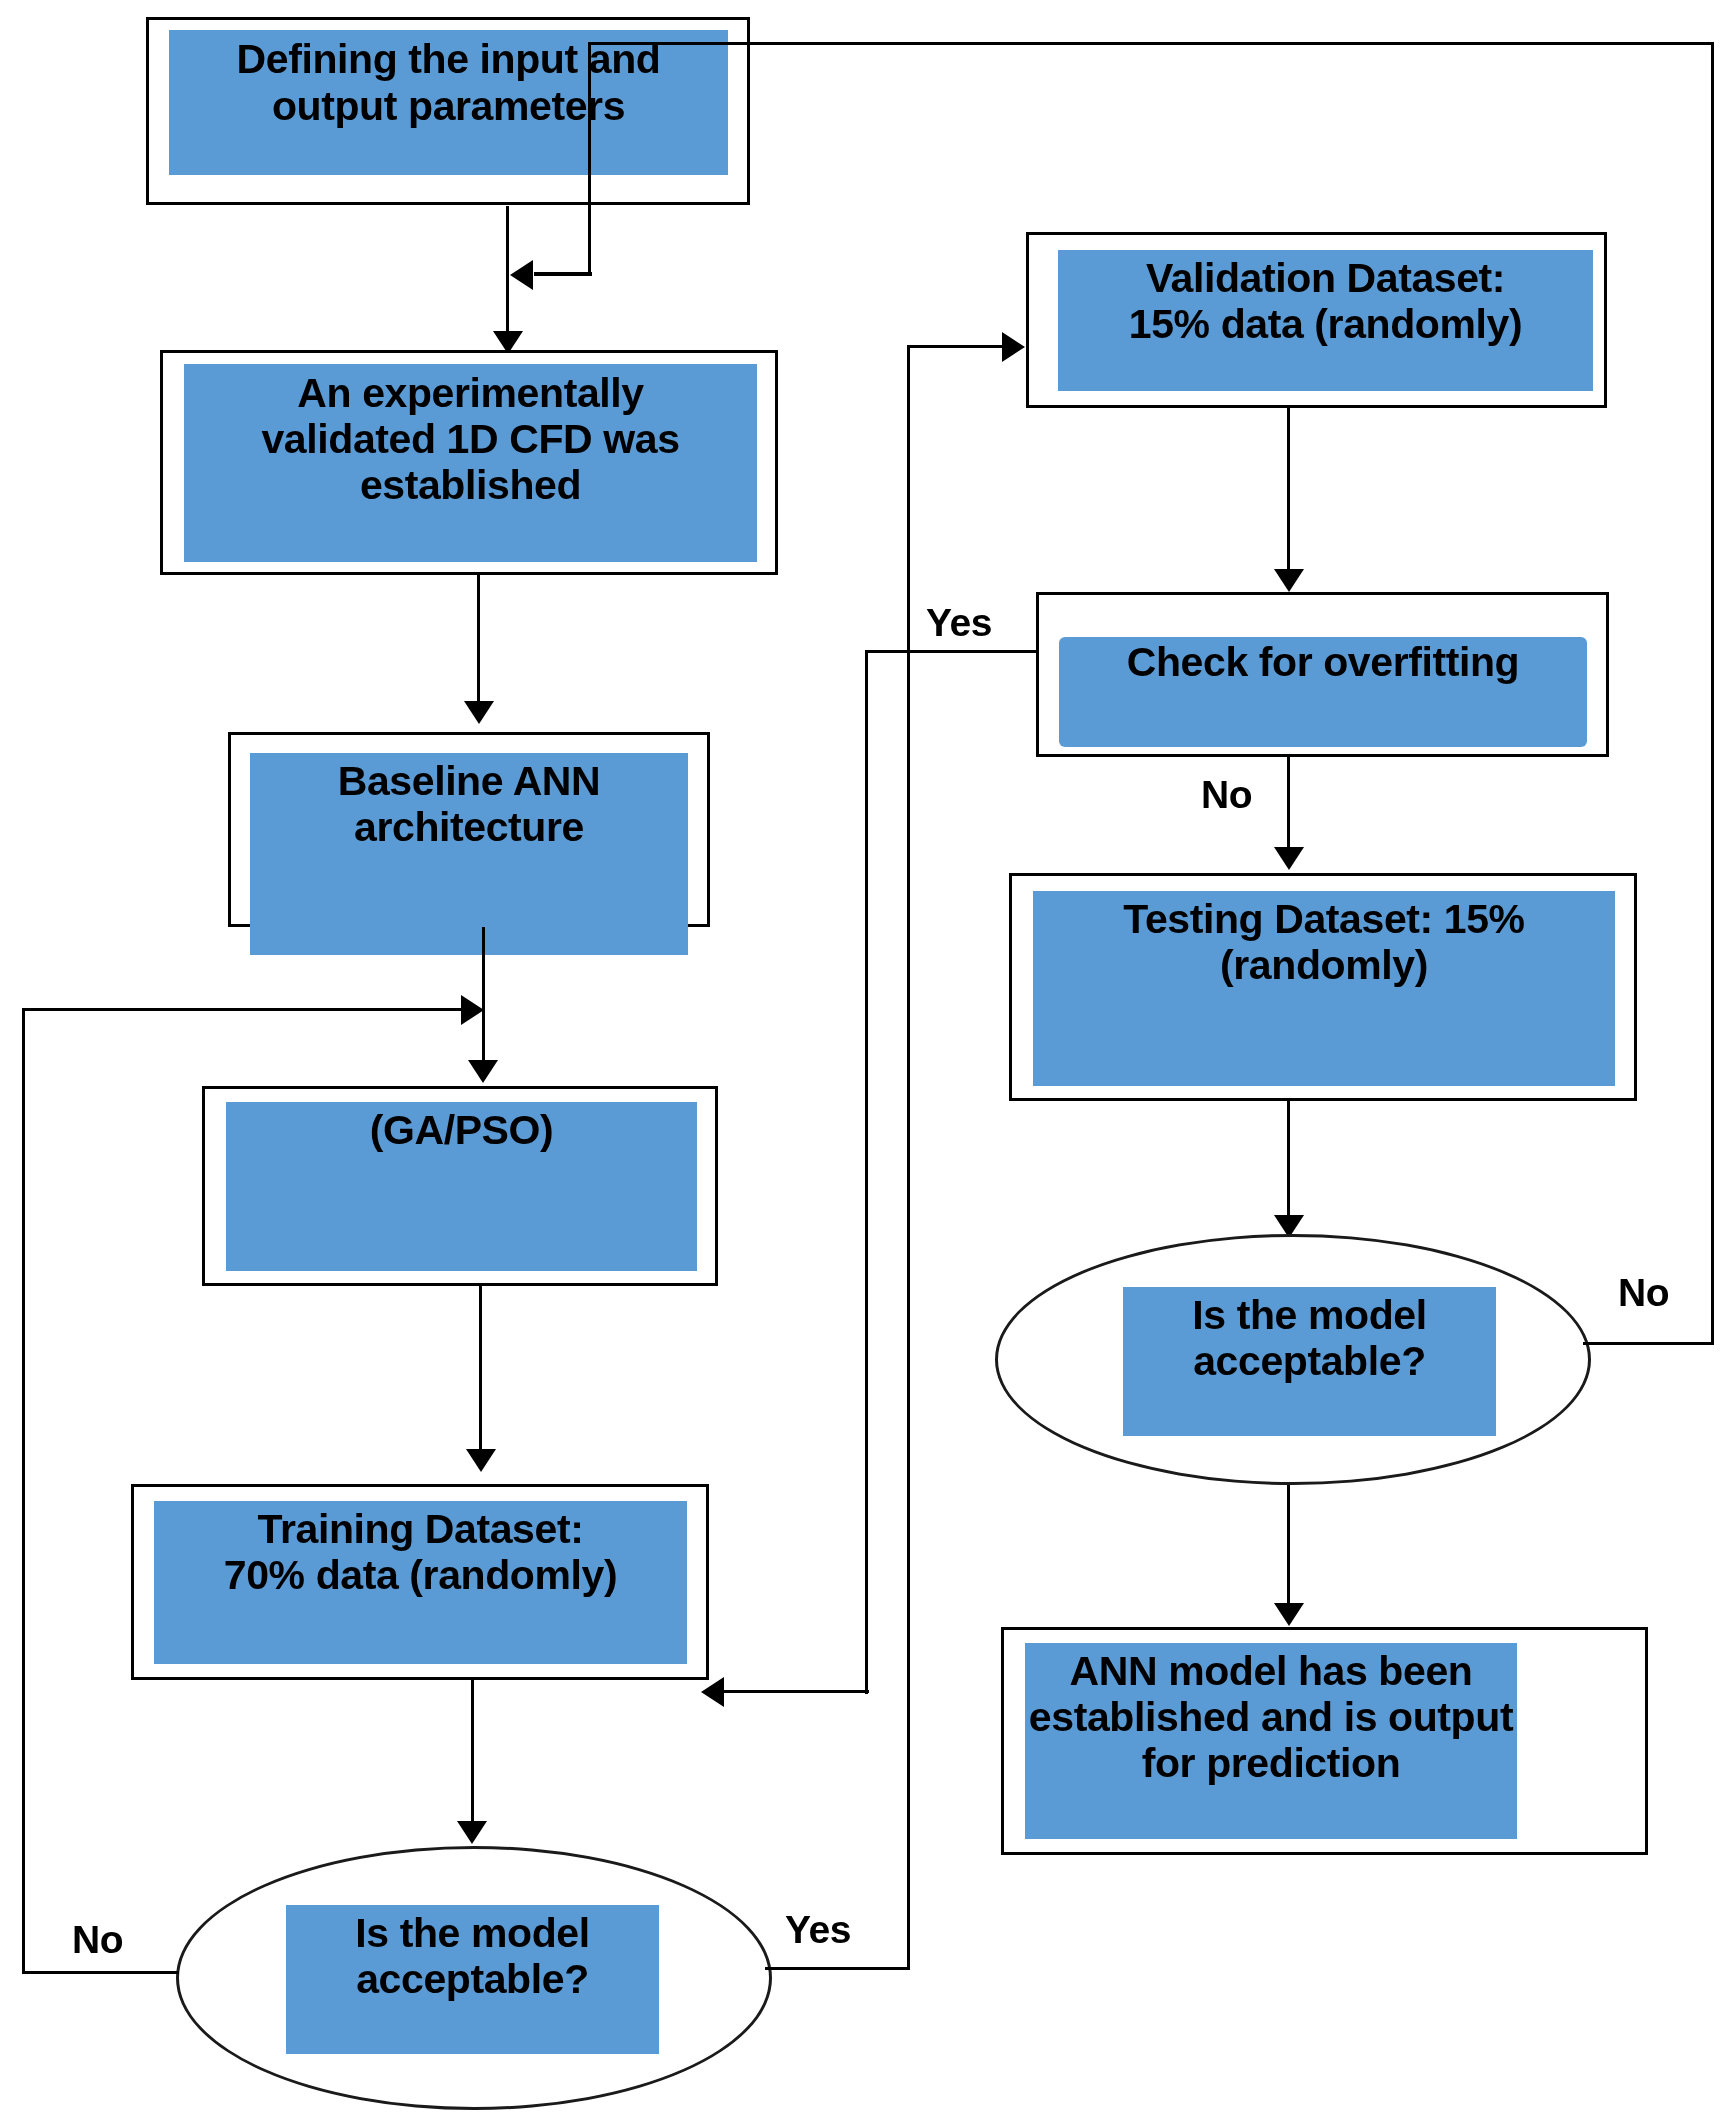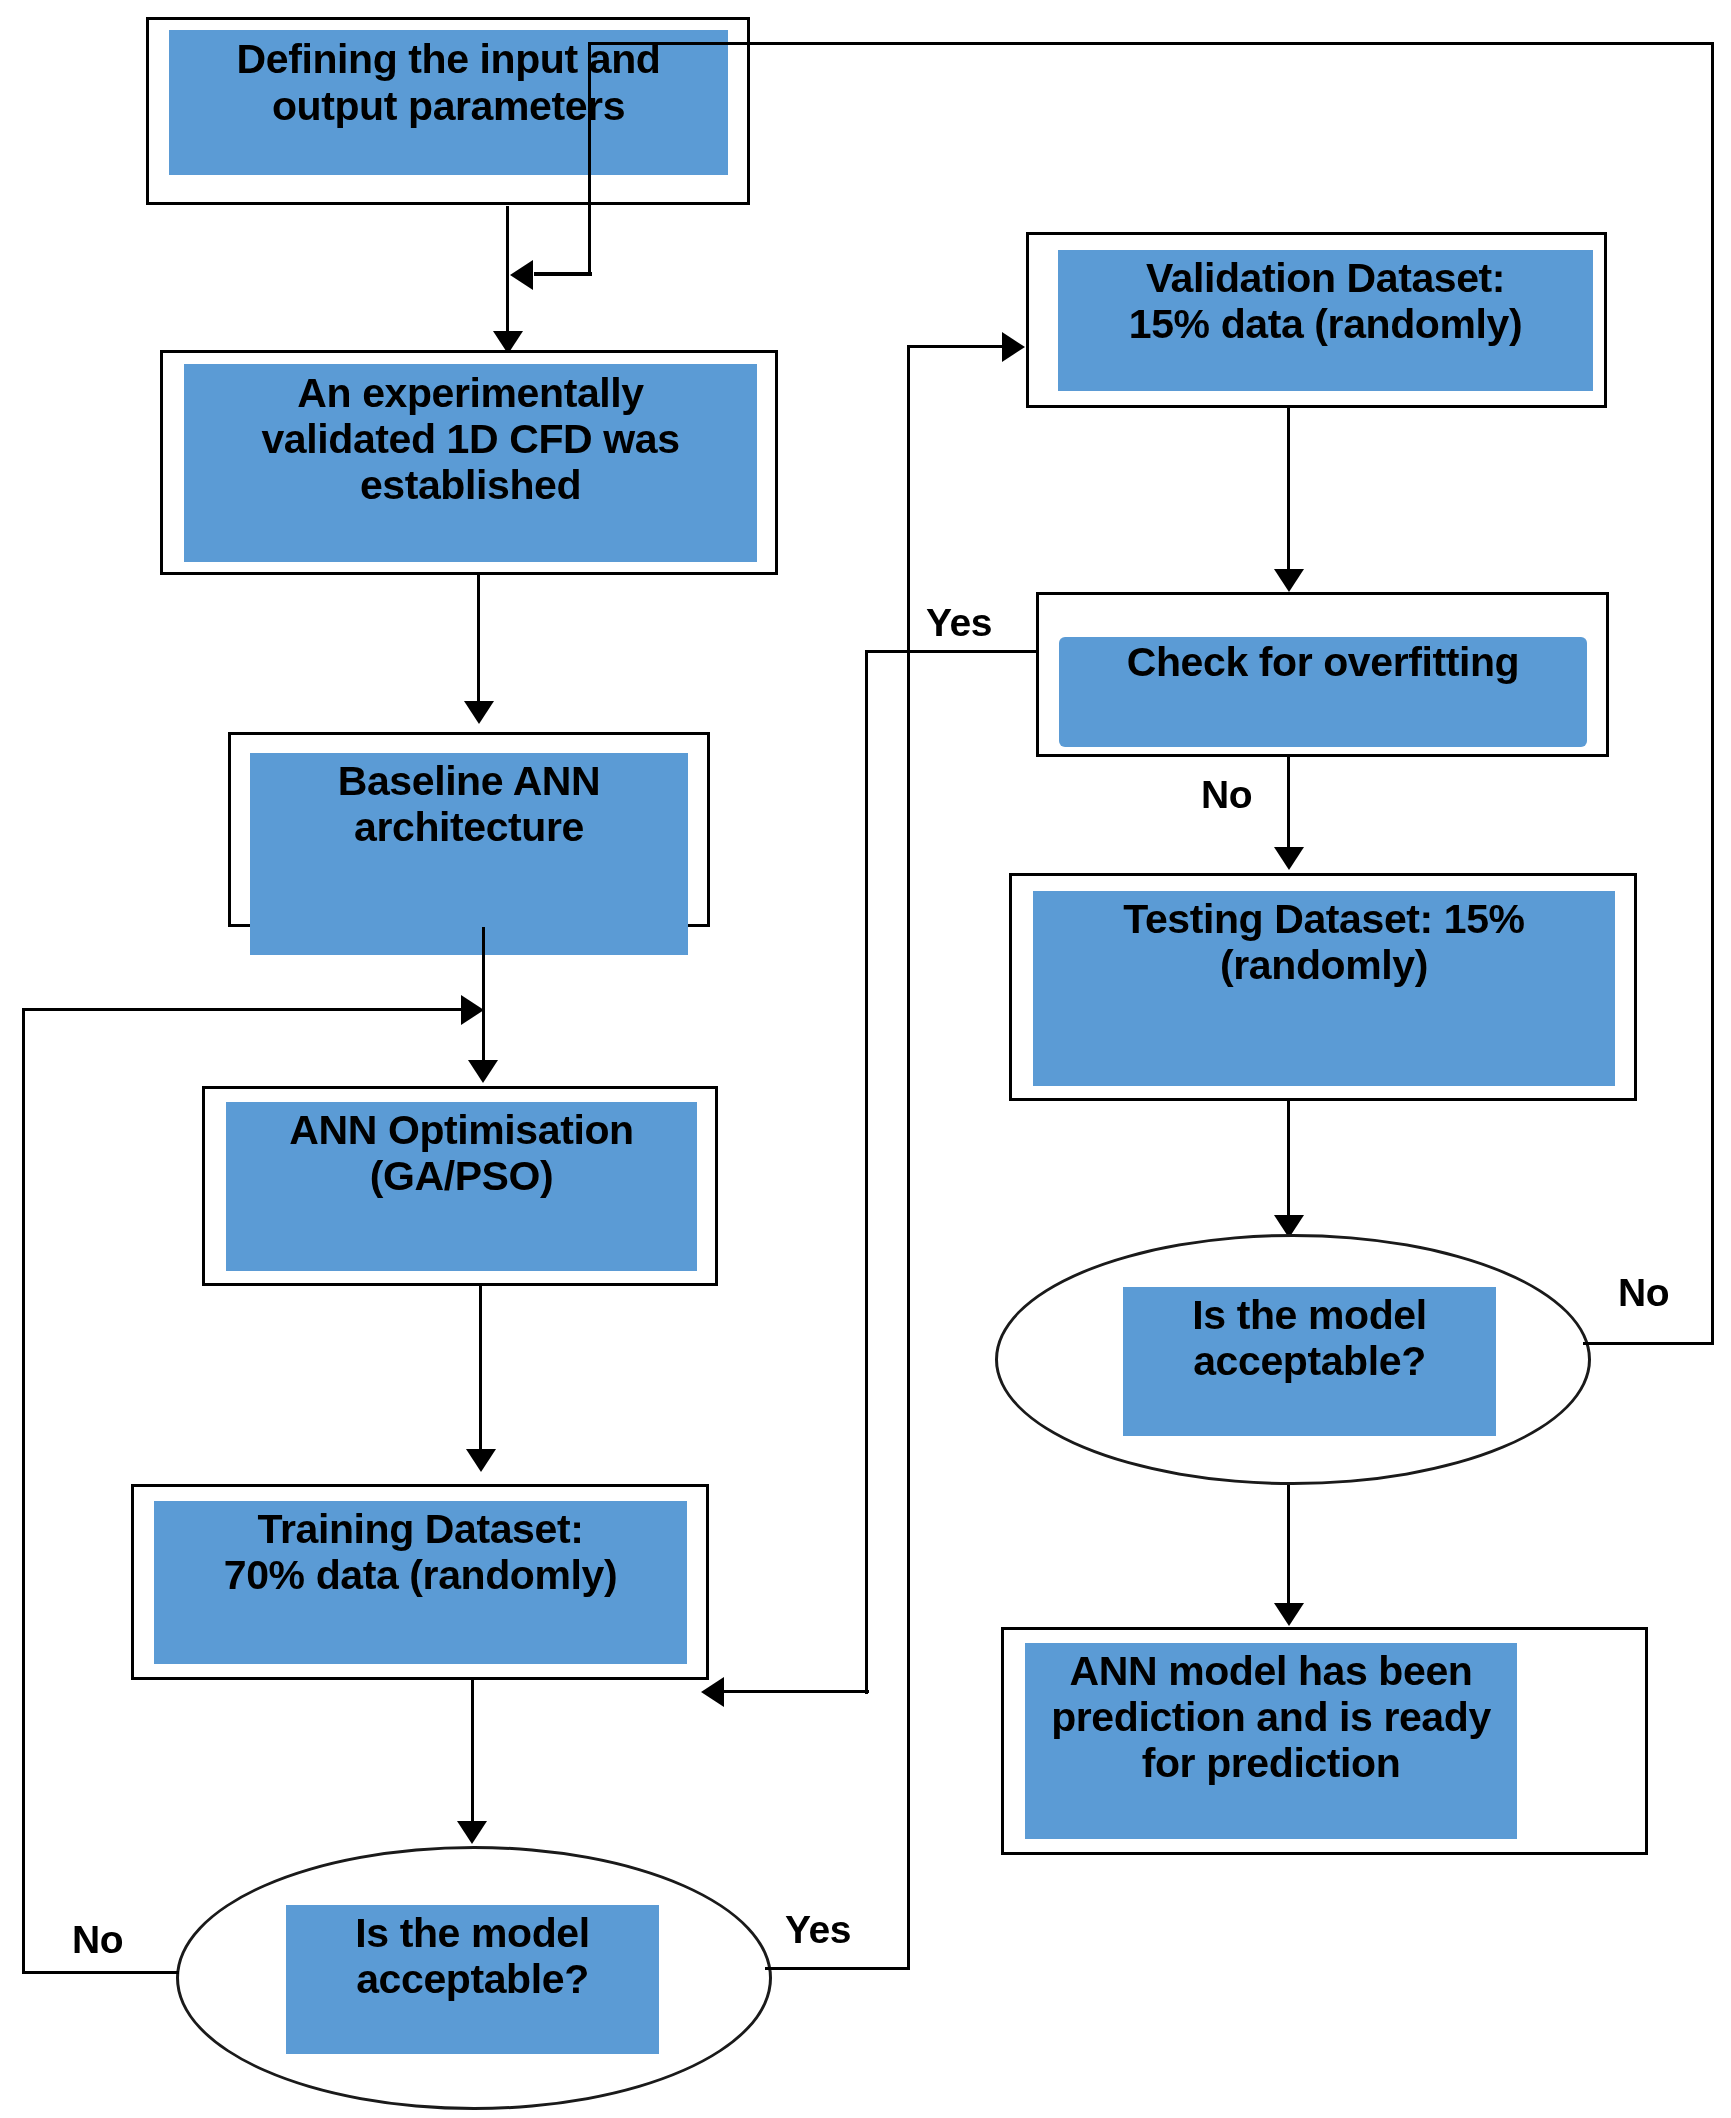--- a/index.html
+++ b/index.html
@@ -135,21 +135,20 @@
     </span>
   </div>
 
   <div class="vline" style="left:482px; top:927px; width:3.1px; height:141px;"></div>
   <div class="arrow-down" style="left:468px; top:1060px;"></div>
 
   <div class="node" style="left:202px; top:1086px; width:516px; height:200px;">
   </div>
   <div class="plate" style="left:226px; top:1102px; width:471px; height:169px; padding-top:4.7px;">
     <span>
-      <span>ANN Optimisation</span>
       <span>(GA/PSO)</span>
     </span>
   </div>
 
   <div class="vline" style="left:479px; top:1286px; width:3.1px; height:171px;"></div>
   <div class="arrow-down" style="left:466px; top:1449px;"></div>
 
   <div class="node" style="left:131px; top:1484px; width:578px; height:196px;">
   </div>
   <div class="plate" style="left:154px; top:1501px; width:533px; height:163px; padding-top:4.7px;text-align:center;">
@@ -243,19 +242,19 @@
   <div class="arrow-left" style="left:510px; top:260px;"></div>
 
   <div class="vline" style="left:1287px; top:1485px; width:3.1px; height:126px;"></div>
   <div class="arrow-down" style="left:1274px; top:1603px;"></div>
 
   <div class="node" style="left:1001px; top:1627px; width:647px; height:228px;">
   </div>
   <div class="plate" style="left:1025px; top:1643px; width:492px; height:196px; padding-top:4.7px;">
     <span>
       <span>ANN model has been</span>
-      <span>prediction and is ready</span>
+      <span>established and is output</span>
       <span>for prediction</span>
     </span>
   </div>
 
 </div>
 
 
 </body></html>

